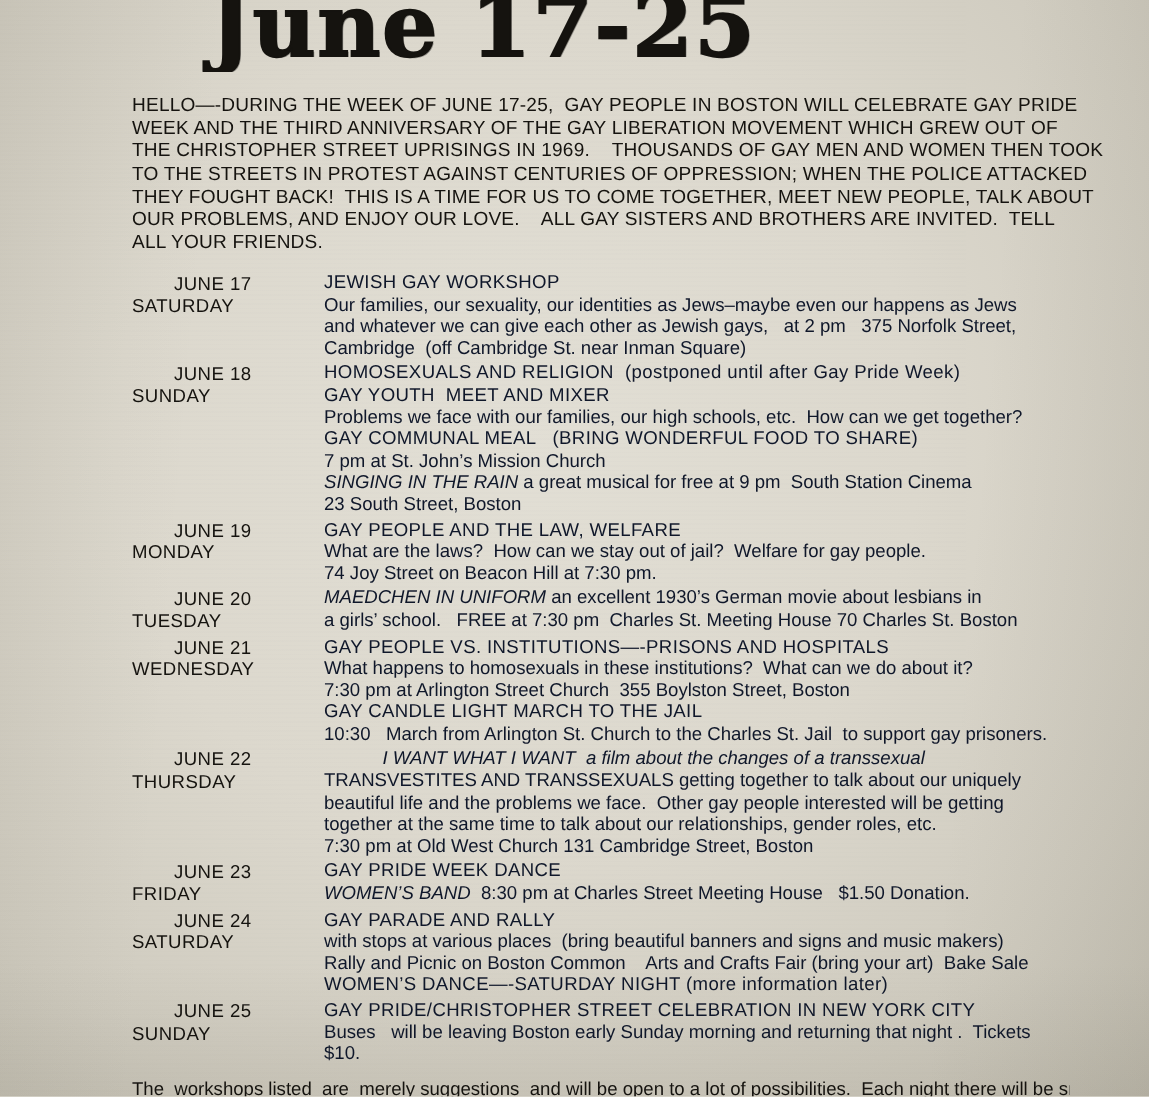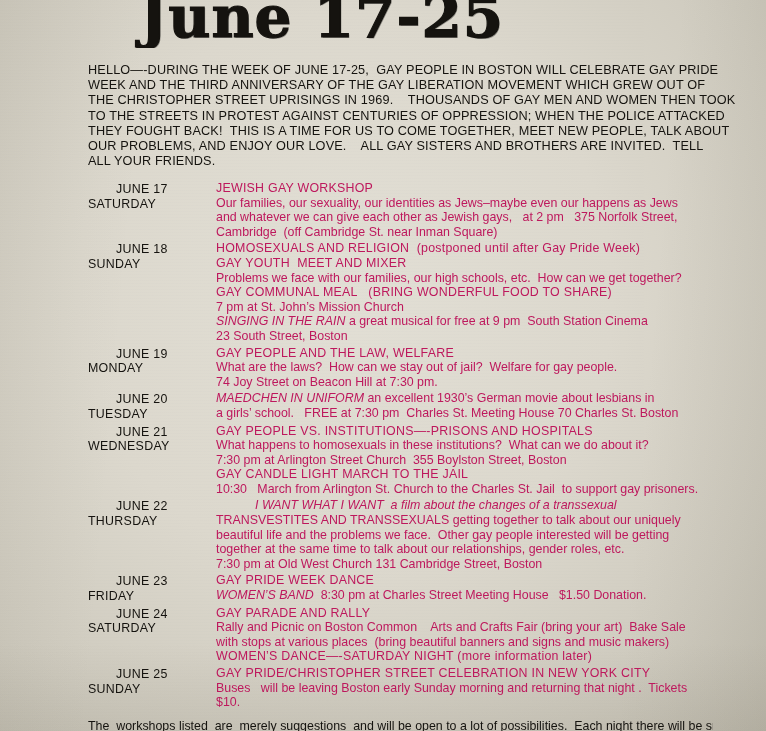--- a/index.html
+++ b/index.html
@@ -101,21 +101,21 @@
     letter-spacing: 0.3px;
     color: #15130f;
     padding-top: 1px;
   }
   .datecol .d1 { display: block; margin-left: 28px; }
   .datecol .d2 { display: block; }
   .bodycol {
     flex: 1 1 auto;
     font-size: 12.4px;
     line-height: 14.6px;
-    color: #be185d;
+    color: #0f172a;
   }
   .bodycol .ln { display: block; white-space: pre-wrap; }
   .ln.caps { letter-spacing: 0.25px; }
   .ln.ital { font-style: italic; margin-left: 39px; }
   .ln .ital { font-style: italic; }
   .ln .norm { font-style: normal; }
 
   
   .footer {
     position: absolute;
@@ -248,22 +248,22 @@
           <span class="ln"><span class="ital">WOMEN’S BAND </span><span class="norm"> 8:30 pm at Charles Street Meeting House   $1.50 Donation.</span></span>
         </div>
       </div>
       <div class="entry">
         <div class="datecol">
           <span class="d1">JUNE 24</span>
           <span class="d2">SATURDAY</span>
         </div>
         <div class="bodycol">
           <span class="ln caps">GAY PARADE AND RALLY</span>
+          <span class="ln">with stops at various places  (bring beautiful banners and signs and music makers)</span>
           <span class="ln">Rally and Picnic on Boston Common    Arts and Crafts Fair (bring your art)  Bake Sale</span>
-          <span class="ln">with stops at various places  (bring beautiful banners and signs and music makers)</span>
           <span class="ln caps">WOMEN’S DANCE—-SATURDAY NIGHT (more information later)</span>
         </div>
       </div>
       <div class="entry">
         <div class="datecol">
           <span class="d1">JUNE 25</span>
           <span class="d2">SUNDAY</span>
         </div>
         <div class="bodycol">
           <span class="ln caps">GAY PRIDE/CHRISTOPHER STREET CELEBRATION IN NEW YORK CITY</span>

